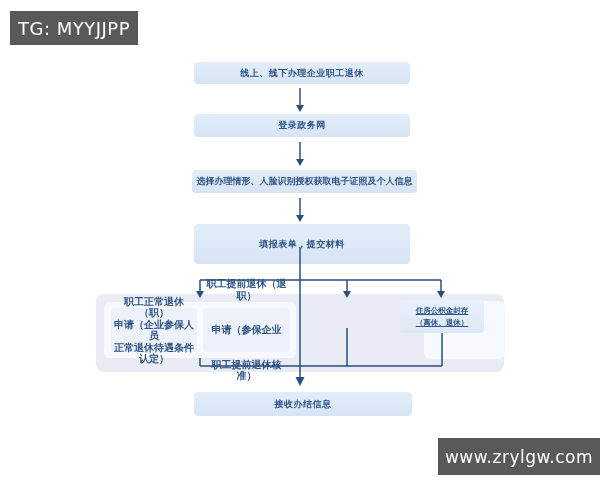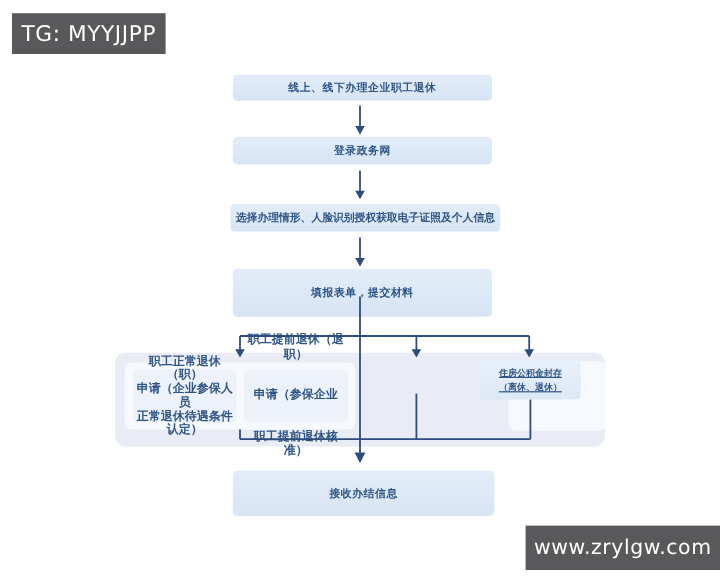--- a/index.html
+++ b/index.html
@@ -21,21 +21,21 @@
     position:absolute;box-sizing:border-box;border-radius:4px;
     background:linear-gradient(180deg,#e3edf9 0%,#d7e4f4 100%);
     color:#2e5586;font-weight:600;
     display:flex;align-items:center;justify-content:center;text-align:right;
     font-size:9px;letter-spacing:0.5px;
   }
   .node-start{left:194px;top:62px;width:216px;height:22px;}
   .node-login{left:194px;top:114px;width:216px;height:23px;}
   .node-select{left:192px;top:170px;width:225px;height:23px;letter-spacing:0;}
   .node-form{left:194px;top:224px;width:216px;height:40px;}
-  .node-end{left:194px;top:392px;width:218px;height:38px;}
+  .node-end{left:194px;top:392px;width:218px;height:24px;}
 
   
   .group{
     position:absolute;left:96px;top:294px;width:408px;height:78px;
     background:#e9ecf4;border-radius:8px;
   }
   .subpanel{
     position:absolute;border-radius:6px;background:#f6f9fd;
   }
   .subpanel-left{left:104px;top:302px;width:192px;height:56px;}

